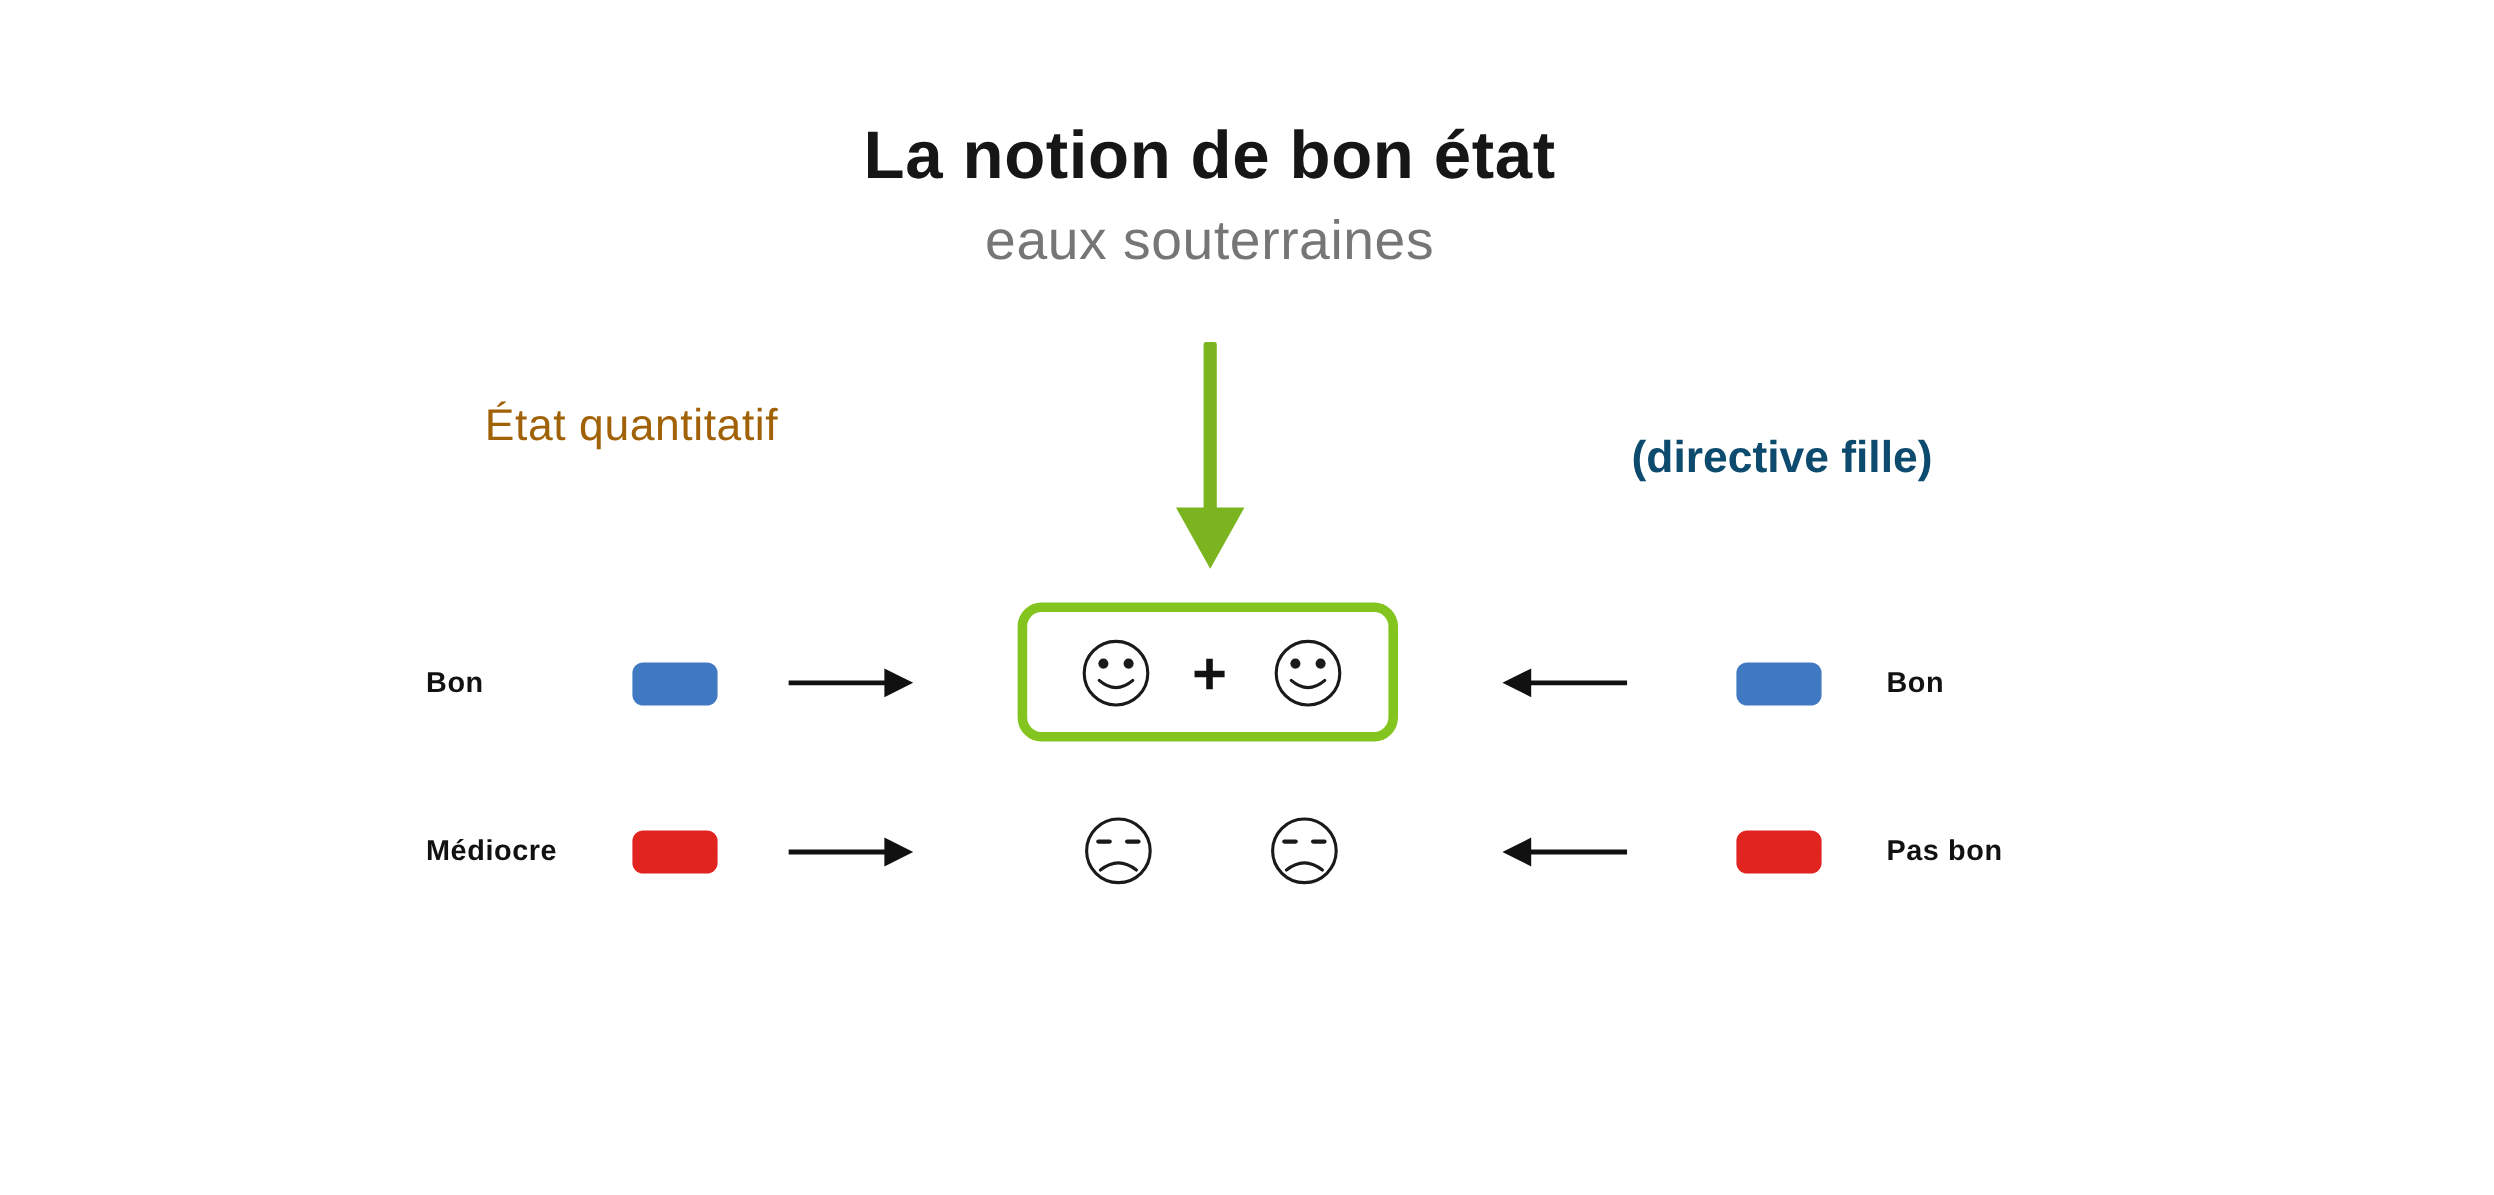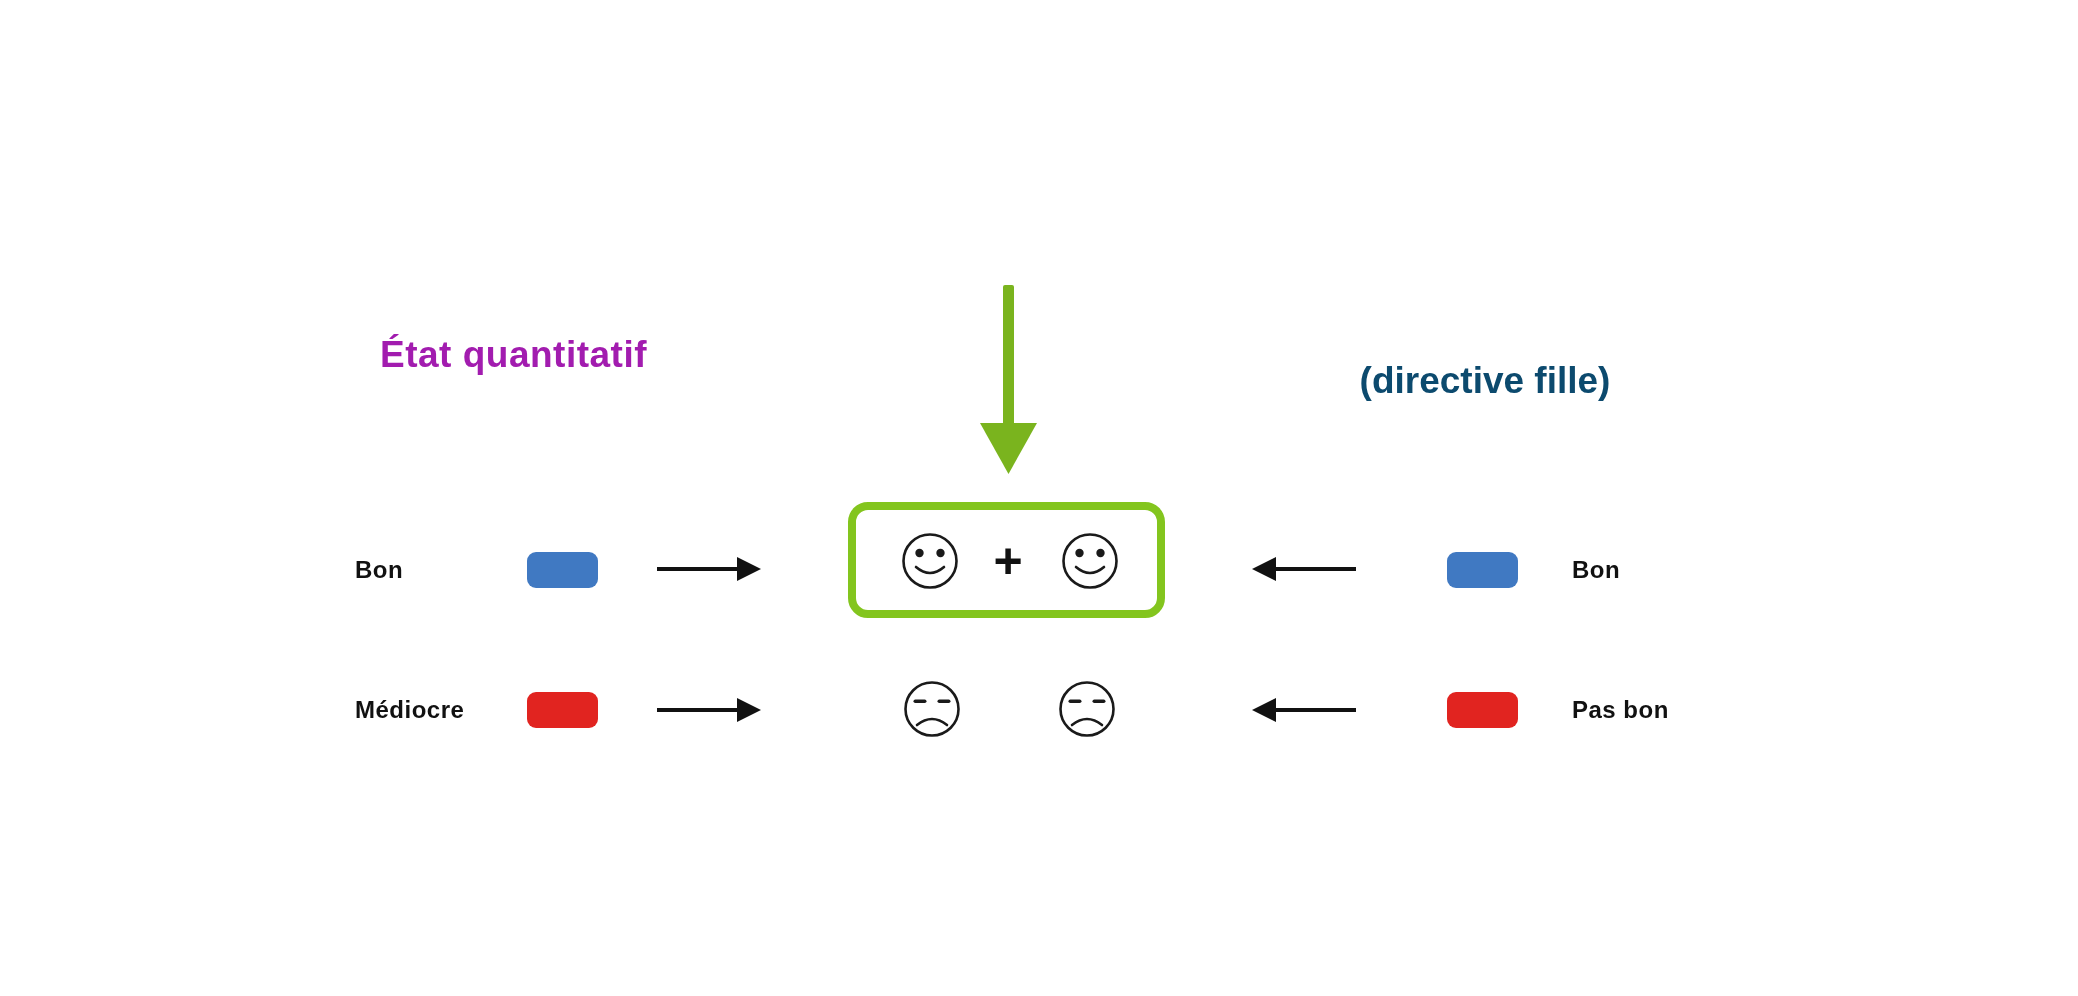--- a/index.html
+++ b/index.html
@@ -10,21 +10,21 @@
     overflow:hidden;
     font-family:"Liberation Sans", sans-serif;
     color:#161616;
   }
   .abs{position:absolute;}
   
   .title-block{left:508px;top:100px;width:1000px;text-align:center;}
   .title{font-size:56px;font-weight:700;letter-spacing:0.5px;color:#161616;line-height:1.05;}
   .subtitle{font-size:46px;font-weight:500;letter-spacing:0.5px;color:#767676;margin-top:14px;}
   
-  .heading-left{left:380px;top:334px;font-size:37px;font-weight:700;letter-spacing:0.5px;color:#a21caf;}
+  .heading-left{left:404px;top:334px;font-size:37px;font-weight:400;letter-spacing:0.5px;color:#a16207;}
   .heading-right-block{left:1285px;top:334px;width:400px;text-align:center;}
   .heading-right{font-size:37px;font-weight:700;letter-spacing:0.5px;color:#3e7dc8;}
   .heading-note{font-size:37px;font-weight:700;color:#0c4a6e;margin-top:26px;}
   
   .row-label{font-size:24px;font-weight:700;letter-spacing:0.5px;color:#111111;line-height:38px;}
   
   .swatch{width:71px;height:36px;border-radius:9px;}
   .swatch-good{background:#4079c2;}
   .swatch-poor{background:#e12420;}
   
@@ -35,20 +35,24 @@
   }
   .plus{left:983px;top:534px;width:50px;height:54px;line-height:54px;
         text-align:center;font-size:50px;font-weight:700;color:#111111;}
   svg{display:block;}
 </style>
 </head>
 <body>
 
 <div id="canvas">
 
+  <div class="abs title-block">
+    <div class="title">La notion de bon état</div>
+    <div class="subtitle">eaux souterraines</div>
+  </div>
 
   <div class="abs" style="left:978px;top:285px;">
     <svg width="61" height="190" viewBox="0 0 61 190">
       <rect x="25" y="0" width="11" height="142" rx="2" fill="#7ab41e"></rect>
       <polygon points="2,138 59,138 30.5,189" fill="#7ab41e"></polygon>
     </svg>
   </div>
 
   <div class="abs heading-left">État quantitatif</div>
   <div class="abs heading-right-block">

